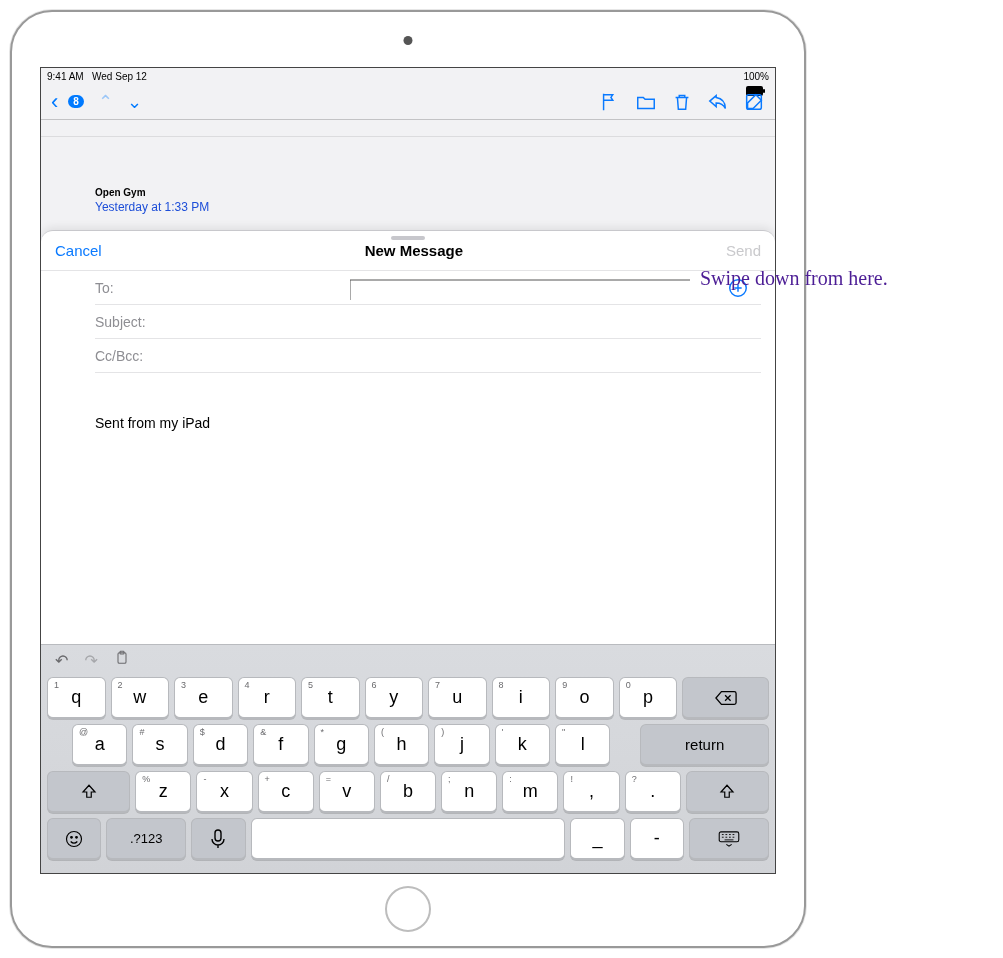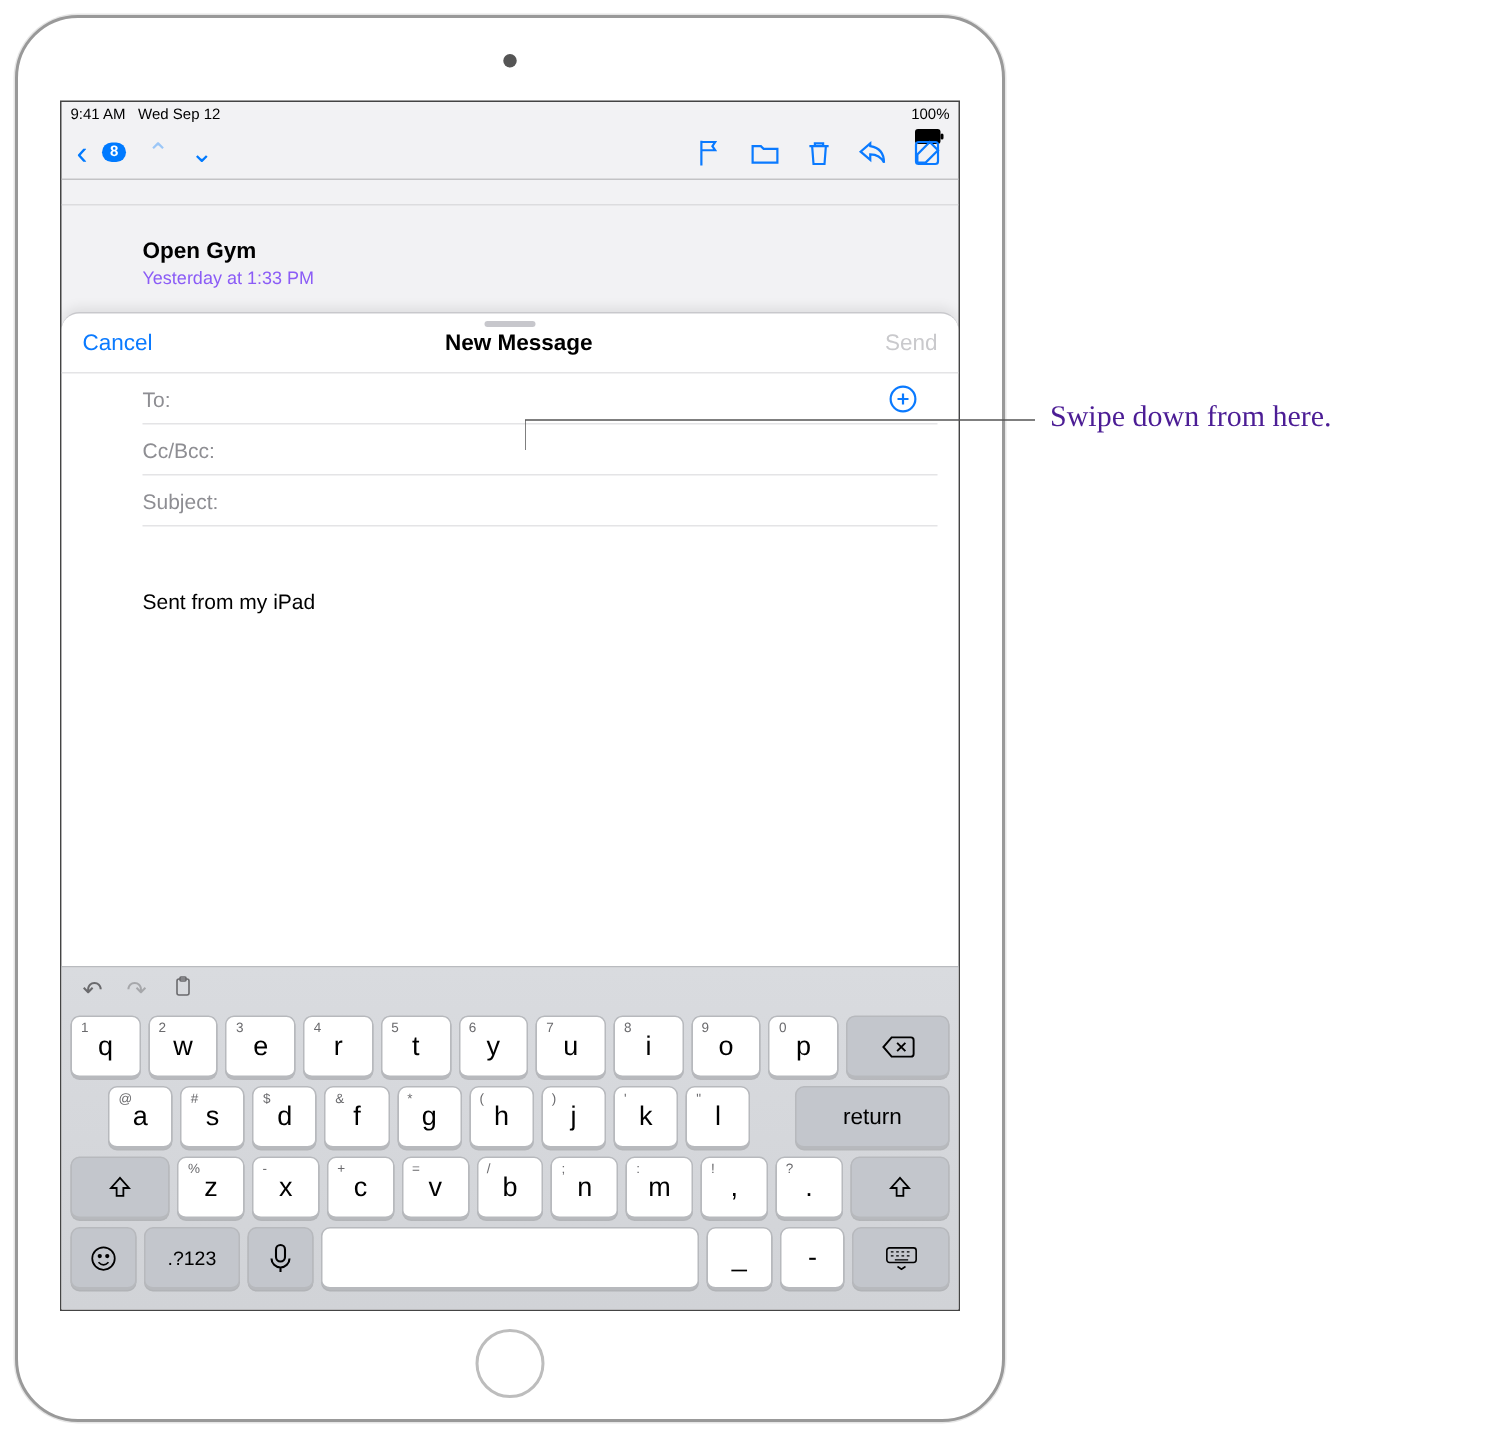--- a/index.html
+++ b/index.html
@@ -6,21 +6,21 @@
   body {
     font-family: -apple-system, "Helvetica Neue", Helvetica, Arial, sans-serif;
     background: #fff;
     display: flex;
     align-items: flex-start;
     justify-content: flex-start;
     padding: 10px;
   }
   .stage { position: relative; width: 1003px; height: 958px; }
   .ipad {
-    width: 660px; height: 938px;
+    width: 796px; height: 938px;
     border: 2px solid #999;
     border-radius: 42px;
     background: #fff;
     position: relative;
     box-shadow: 0 0 0 1px #e6e6e6;
   }
   .camera {
     width: 9px; height: 9px; border-radius: 50%; background: #555;
     position: absolute; top: 24px; left: 50%; transform: translateX(-50%);
   }
@@ -70,22 +70,22 @@
   .msg-header .row1 { display:flex; justify-content:space-between; align-items:flex-start; }
   .sender { font-size:14px; font-weight:600; }
   .recips { font-size:12px; color:#7d7d7f; margin-top:2px; }
   .recips .lbl { color:#7d7d7f; }
   .details { color:#0a7aff; font-size:13px; margin-right:8px;}
   .avatar {
     width:30px; height:30px; border-radius:50%; background: radial-gradient(circle at 35% 30%, #f3dfc7, #b8926d);
     display:inline-block; vertical-align:middle;
   }
   .subject-line { padding: 22px 22px 6px 54px; border-top:1px solid #dcdcde; margin-top:16px;}
-  .subject-line .subj { font-size:15px; font-weight:700; }
-  .subject-line .when { font-size:12px; color:#8b5cf6; margin-top:2px;}
+  .subject-line .subj { font-size:10px; font-weight:700;margin-top:28px; }
+  .subject-line .when { font-size:12px; color:#1d4ed8; margin-top:2px;}
 
   
   .compose {
     background:#fff; border-top:1px solid #c8c8cc;
     border-top-left-radius:12px; border-top-right-radius:12px;
     margin-top:10px;
     display:flex; flex-direction:column; flex:1 1 auto;
     box-shadow: 0 -3px 8px rgba(0,0,0,.08);
     position:relative;
   }
@@ -230,25 +230,25 @@
         <div class="fields">
           <div class="field">
             <span class="flabel">To:</span>
             <input style="">
             <svg class="add-contact" viewBox="0 0 24 24" fill="none" stroke="currentColor" stroke-width="1.6">
                 <circle cx="12" cy="12" r="9"></circle>
                 <path d="M12 8v8M8 12h8"></path>
               </svg>
           </div>
           <div class="field">
-            <span class="flabel">Cc/Bcc:</span>
+            <span class="flabel">Subject:</span>
             <input style="">
           </div>
           <div class="field">
-            <span class="flabel">Subject:</span>
+            <span class="flabel">Cc/Bcc:</span>
             <input style="">
           </div>
         </div>
         <div class="body-area">
           <br>
           <div>Sent from my iPad</div>
         </div>
 
         <div style="flex:1"></div>
 

